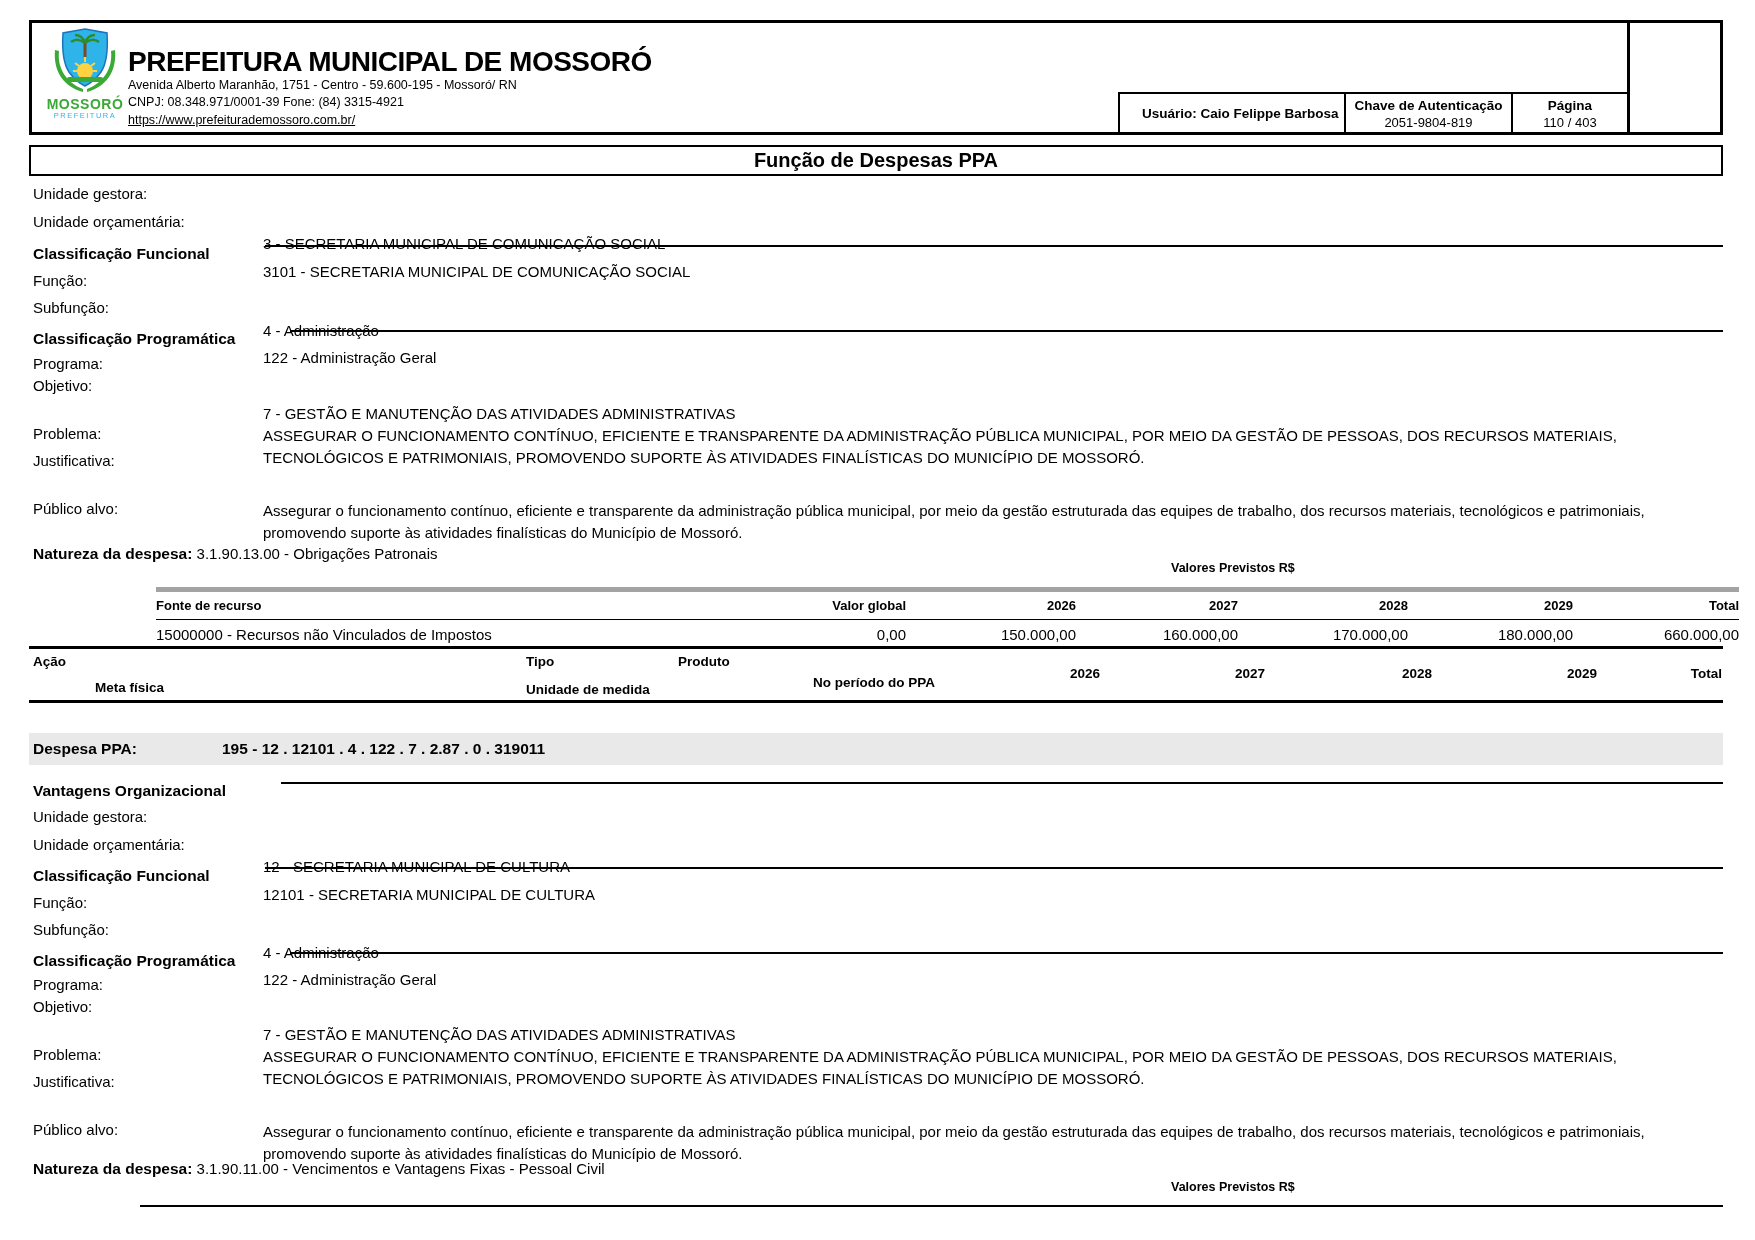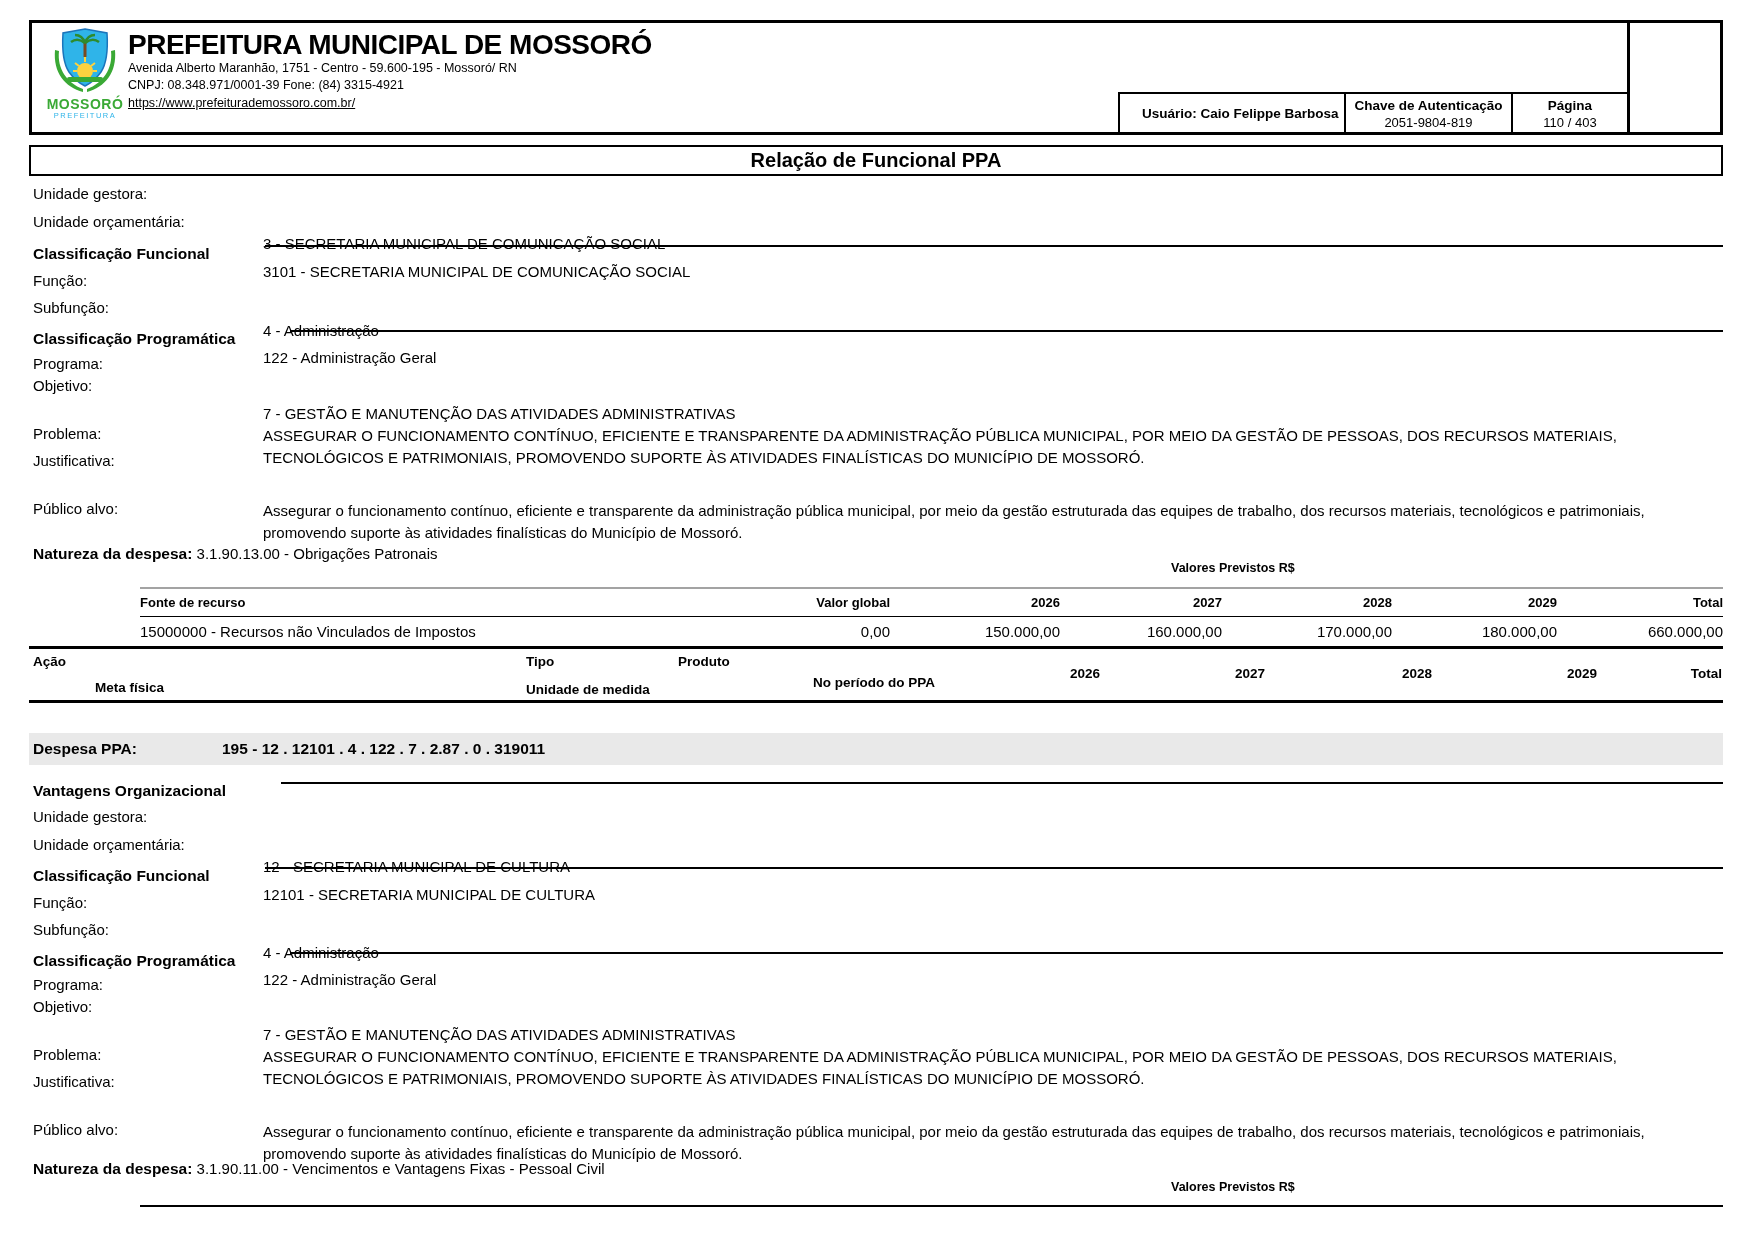--- a/index.html
+++ b/index.html
@@ -5,21 +5,21 @@
   html,body { margin:0; padding:0; background:#ffffff; }
   body { font-family:"Liberation Sans", sans-serif; color:#000; }
   .page { position:relative; width:1755px; height:1240px; background:#fff; overflow:hidden; }
 
   
   .hdr-box { position:absolute; left:29px; top:20px; width:1694px; height:115px;
              border:3px solid #000; box-sizing:border-box; }
   .logo { position:absolute; left:14px; top:4px; width:78px; text-align:center; }
   .logo-city { font-size:14px; font-weight:bold; color:#3aa935; letter-spacing:0.5px; line-height:14px; }
   .logo-sub  { font-size:7.5px; color:#2fb4e9; letter-spacing:1.5px; line-height:9px; }
-  .org-info { position:absolute; left:96px; top:7px; }
+  .org-info { position:absolute; left:96px; top:24px; }
   .org-name { font-size:28px; font-weight:bold; letter-spacing:-0.5px; line-height:30px; }
   .org-line { font-size:12.5px; line-height:16.5px; }
   .org-url  { font-size:12.5px; line-height:16.5px; text-decoration:underline; color:#000; }
   .hdr-empty-cell { position:absolute; right:0; top:0; height:100%; width:93px;
                     border-left:3px solid #000; box-sizing:border-box; }
   .user-strip { position:absolute; right:93px; bottom:0; height:40px; display:flex; }
   .user-strip .cell { border-left:2px solid #000; border-top:2px solid #000; box-sizing:border-box; }
   .cell-user { width:226px; display:flex; align-items:center; padding-left:22px;
                font-weight:bold; font-size:13.5px; }
   .cell-two  { text-align:center; padding-top:3px; }
@@ -39,21 +39,21 @@
   .fvalue { flex:1; line-height:22px;margin-top:48px; }
   .sec-hdr { position:absolute; left:29px; width:1694px; display:flex; align-items:flex-start;
              font-size:15.5px; font-weight:bold; }
   .sec-hdr .txt { padding-left:4px; }
   .sec-hdr .rule { flex:1; border-top:2px solid #000; margin-left:55px; }
   .nat-row { position:absolute; left:33px; font-size:15px; }
   .nat-row b { font-size:15.5px;margin-top:32px; }
   .valores { position:absolute; left:1171px; width:140px; font-size:12.5px; font-weight:bold; }
 
   
-  .ftable { position:absolute; left:140px; width:1583px; border-top:2px solid #a3a3a3; }
+  .ftable { position:absolute; left:156px; width:1583px; border-top:5px solid #a3a3a3; }
   .ftr { display:flex; align-items:center; }
   .ftr-head { height:27px; border-bottom:1px solid #000; font-weight:bold; font-size:13px; }
   .ftr-data { height:29px; font-size:15px; }
   .fc { box-sizing:border-box; text-align:right; }
   .fc0 { width:610px; text-align:left; }
   .fc1 { width:140px; } .fc2 { width:170px; } .fc3 { width:162px; }
   .fc4 { width:170px; } .fc5 { width:165px; } .fc6 { width:166px; }
   .thick-line { position:absolute; left:29px; width:1694px; border-top:3px solid #000; }
 
   
@@ -112,21 +112,21 @@
         <div class="t">Chave de Autenticação</div>
         <div class="v">2051-9804-819</div>
       </div>
       <div class="cell cell-two cell-page">
         <div class="t">Página</div>
         <div class="v">110 / 403</div>
       </div>
     </div>
   </div>
 
-  <div class="title-bar">Relação de Funcional PPA</div>
+  <div class="title-bar">Função de Despesas PPA</div>
 
   <div class="frow" style="top:185px">
     <div class="flabel">Unidade gestora:</div>
     <div class="fvalue">3 - SECRETARIA MUNICIPAL DE COMUNICAÇÃO SOCIAL</div>
   </div>
   <div class="frow" style="top:213px">
     <div class="flabel">Unidade orçamentária:</div>
     <div class="fvalue">3101 - SECRETARIA MUNICIPAL DE COMUNICAÇÃO SOCIAL</div>
   </div>
 

